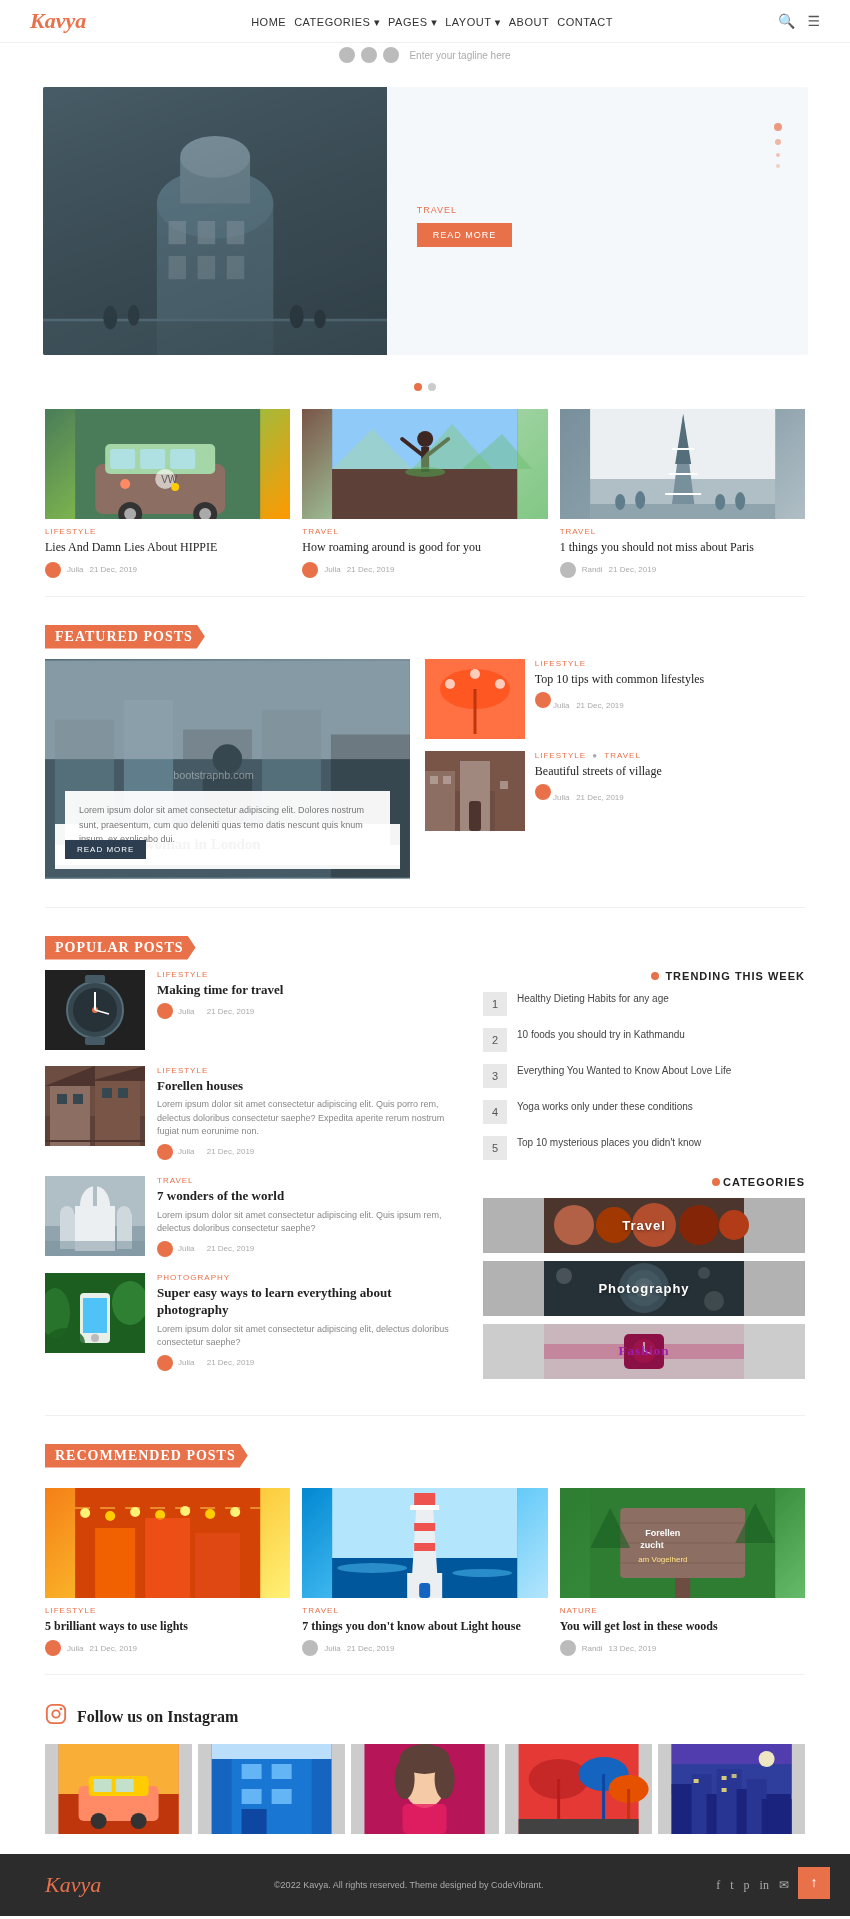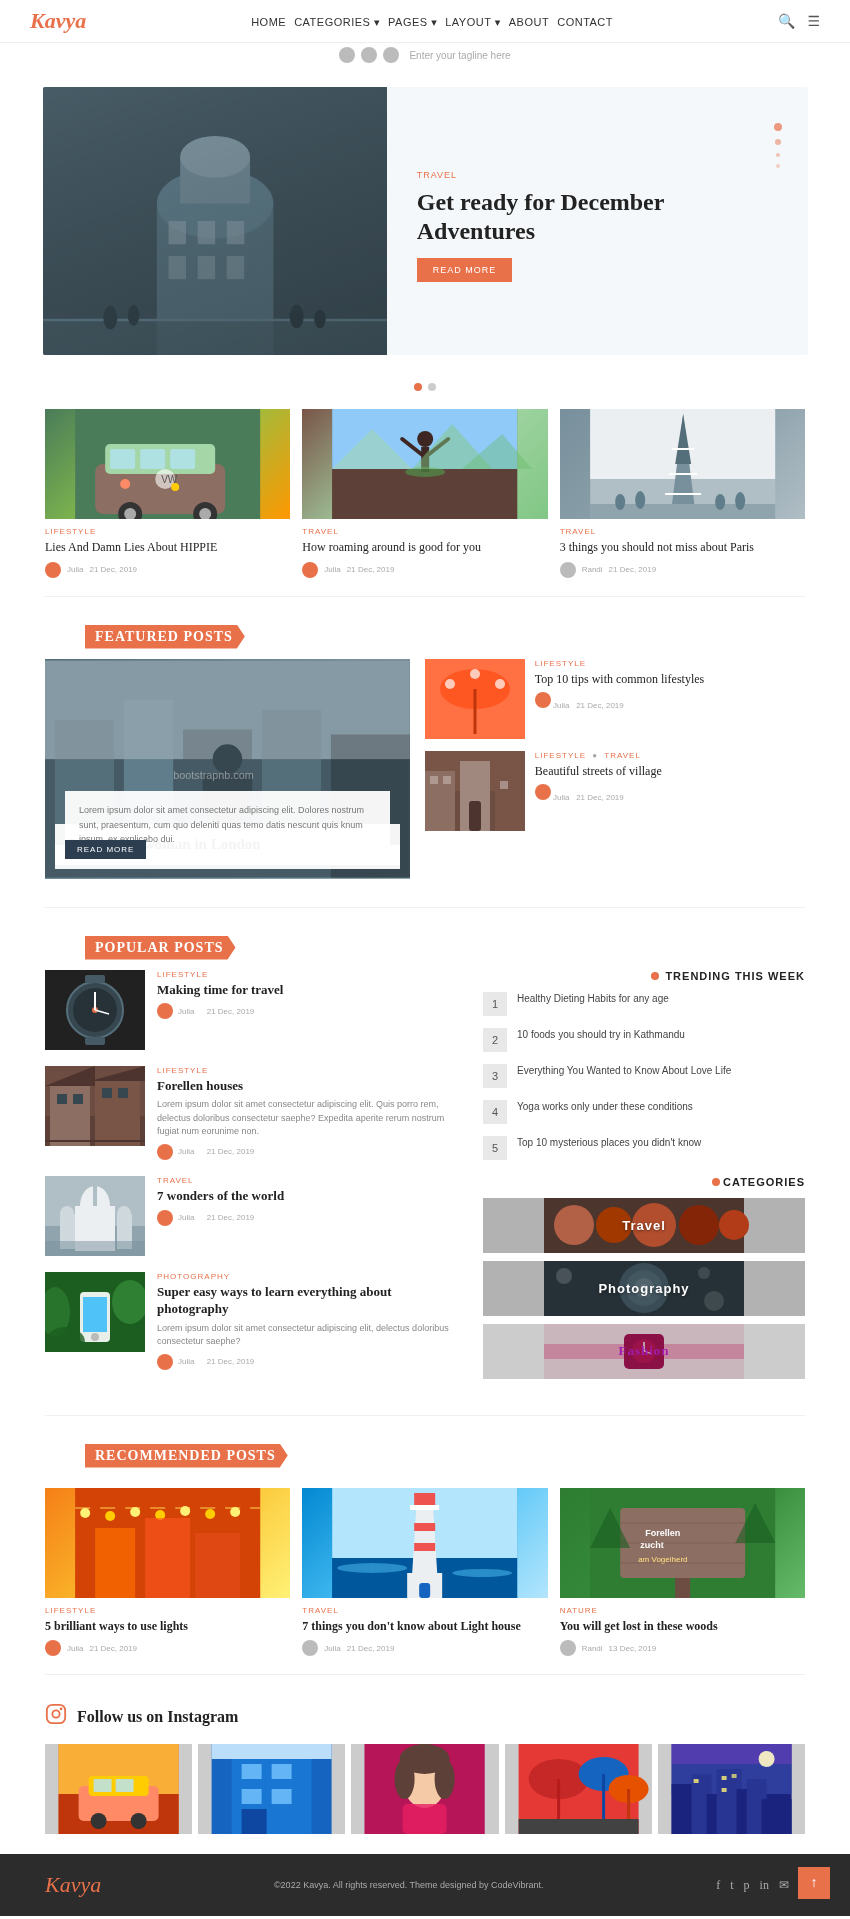--- a/index.html
+++ b/index.html
@@ -48,21 +48,21 @@
     .cards-row { display: flex; gap: 12px; padding: 10px 45px; }
     .card { flex: 1; }
     .card-img-placeholder { width: 100%; height: 110px; overflow: hidden; }
     .card-category { font-size: 8px; color: #e8714a; text-transform: uppercase; letter-spacing: 1px; margin-top: 8px; font-family: Arial, sans-serif; }
     .card-title { font-size: 12px; color: #222; margin-top: 4px; line-height: 1.3; }
     .card-meta { display: flex; align-items: center; gap: 6px; margin-top: 6px; }
     .avatar { width: 16px; height: 16px; border-radius: 50%; background: #bbb; display: inline-block; }
     .card-meta-text { font-size: 8px; color: #aaa; font-family: Arial, sans-serif; }
 
     
-    .section-title-wrap { padding: 20px 45px 10px; display: flex; align-items: center; gap: 0; margin-left: 40px; }
+    .section-title-wrap { padding: 20px 45px 10px; display: flex; align-items: center; gap: 0; }
     .section-title {
       font-size: 14px; font-weight: bold; text-transform: uppercase; letter-spacing: 1px;
       color: #222; background: #e8714a; color: #fff;
       padding: 4px 12px 4px 10px; position: relative;
       clip-path: polygon(0 0, calc(100% - 8px) 0, 100% 50%, calc(100% - 8px) 100%, 0 100%);
     }
 
     
     .featured-layout { display: flex; gap: 15px; padding: 0 45px 20px; }
     .featured-main { flex: 0 0 48%; position: relative; overflow: hidden; }
@@ -236,21 +236,20 @@
   <div class="hero-content">
     <div class="hero-decoration">
       <svg width="20" height="60" viewBox="0 0 20 60">
         <circle cx="10" cy="10" r="4" fill="#e8714a" opacity="0.7"></circle>
         <circle cx="10" cy="25" r="3" fill="#e8714a" opacity="0.5"></circle>
         <circle cx="10" cy="38" r="2" fill="#e8714a" opacity="0.4"></circle>
         <circle cx="10" cy="49" r="2" fill="#e8714a" opacity="0.3"></circle>
       </svg>
     </div>
     <div class="hero-category">TRAVEL</div>
-    <h1 class="hero-title">Get ready for December Adventures</h1>
     <button class="read-more-btn">READ MORE</button>
   </div>
 </section>
 
 <div class="carousel-dots">
   <span class="active"></span>
   <span></span>
 </div>
 
 <div class="cards-row">
@@ -333,21 +332,21 @@
         <line x1="75" y1="85" x2="111" y2="85" stroke="#fff" stroke-width="2"></line>
 
         <rect x="0" y="95" width="185" height="15" fill="#90a4ae"></rect>
         <ellipse cx="30" cy="93" rx="5" ry="8" fill="#607d8b"></ellipse>
         <ellipse cx="50" cy="91" rx="5" ry="9" fill="#607d8b"></ellipse>
         <ellipse cx="130" cy="93" rx="5" ry="8" fill="#607d8b"></ellipse>
         <ellipse cx="150" cy="92" rx="5" ry="9" fill="#607d8b"></ellipse>
       </svg>
     </div>
     <div class="card-category">TRAVEL</div>
-    <div class="card-title">3 things you should not miss about Paris</div>
+    <div class="card-title">1 things you should not miss about Paris</div>
     <div class="card-meta">
       <div class="avatar" style="background:#bbb;"></div>
       <span class="card-meta-text">Randi</span>
       <span class="card-meta-text">21 Dec, 2019</span>
     </div>
   </div>
 </div>
 
 <div class="divider"></div>
 
@@ -523,20 +522,21 @@
           <ellipse cx="22" cy="38" rx="7" ry="8" fill="#cfd8dc"></ellipse>
           <rect x="72" y="38" width="15" height="35" fill="#cfd8dc"></rect>
           <ellipse cx="79" cy="38" rx="7" ry="8" fill="#cfd8dc"></ellipse>
 
           <rect x="0" y="65" width="100" height="15" fill="#78909c" opacity="0.5"></rect>
         </svg>
       </div>
       <div class="popular-item-info">
         <div class="popular-item-info cat">TRAVEL</div>
         <div class="popular-item-info title">7 wonders of the world</div>
+        <div class="popular-item-info body">Lorem ipsum dolor sit amet consectetur adipiscing elit. Quis ipsum rem, delectus doloribus consectetur saephe?</div>
         <div class="popular-item-info meta">
           <div class="avatar" style="background:#e8714a;"></div>
           <span>Julia</span> &nbsp; <span>21 Dec, 2019</span>
         </div>
       </div>
     </div>
 
     <div class="popular-item">
       <div class="popular-item-img img-photo">
         <svg width="100" height="80" viewBox="0 0 100 80">

